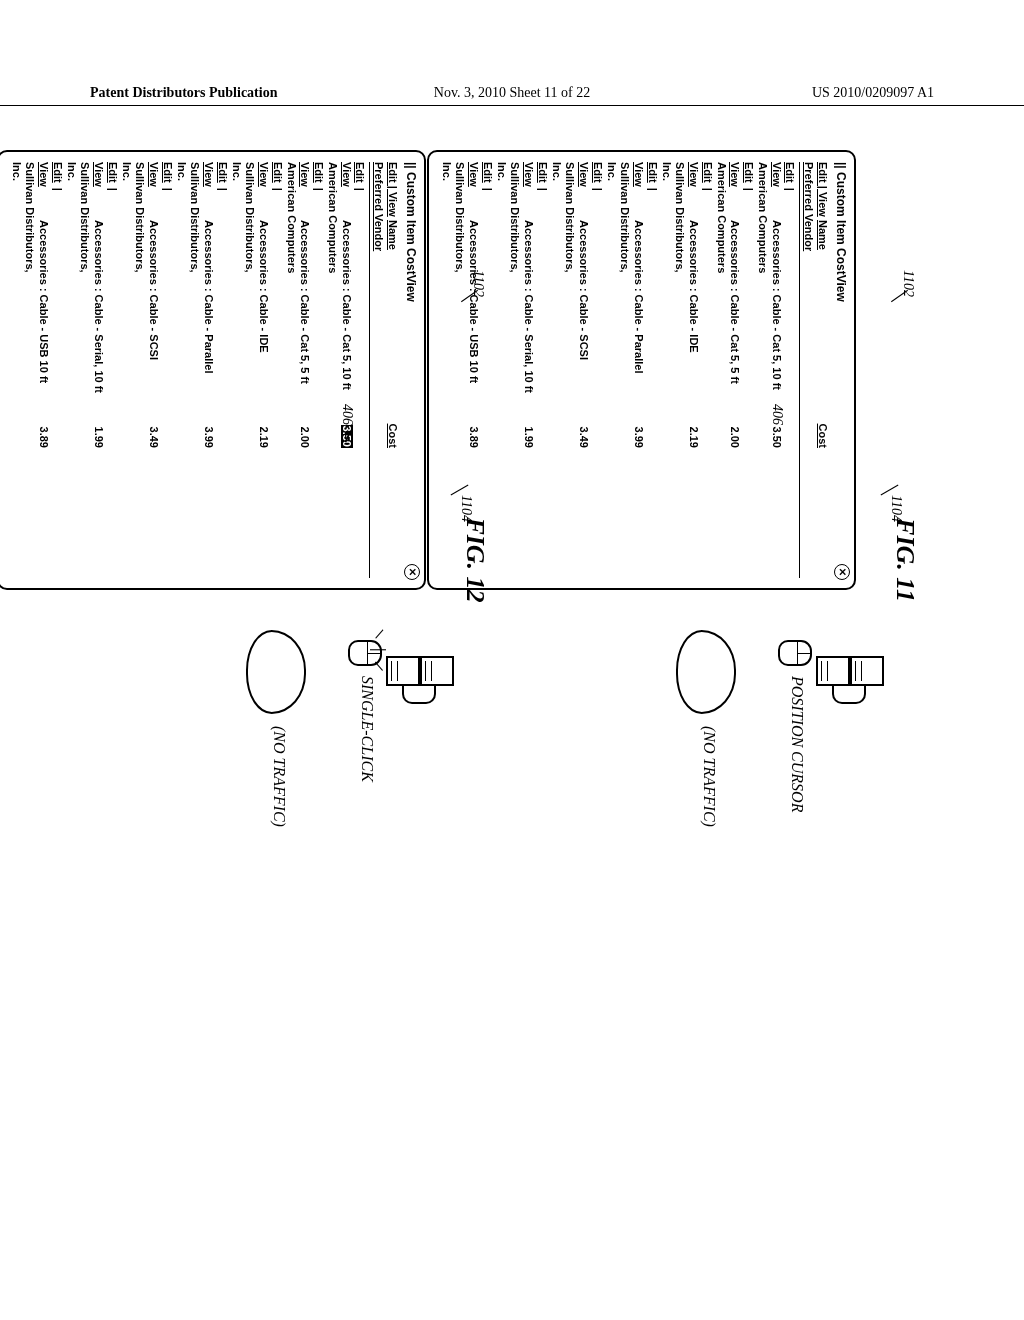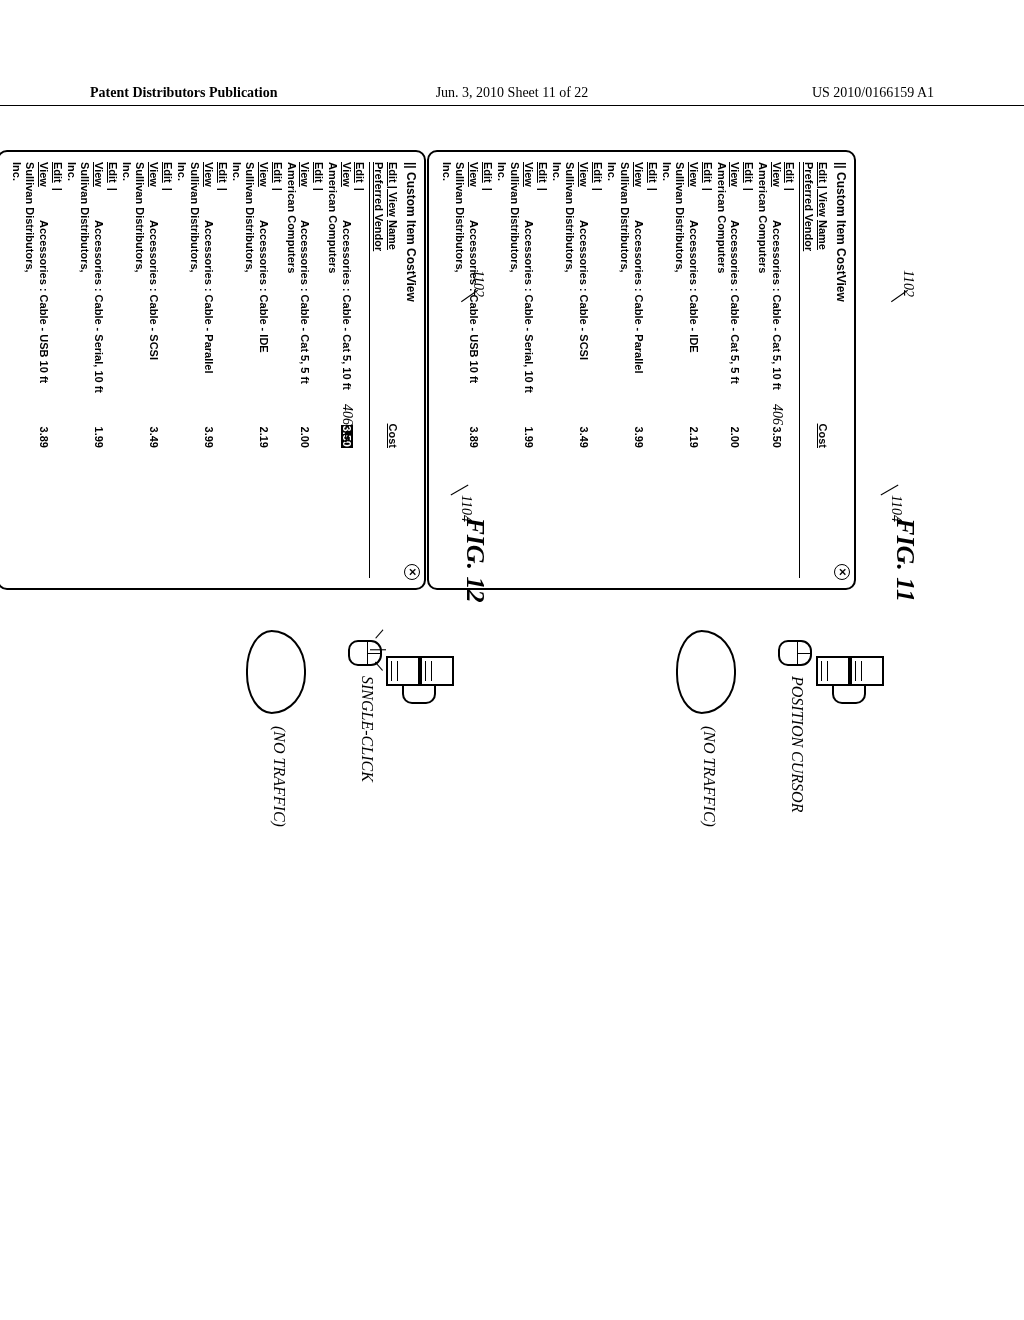--- a/index.html
+++ b/index.html
@@ -203,22 +203,22 @@
   .lead-line {
     position:absolute;
     border-top:1px solid #000;
   }
 </style>
 </head>
 <body>
 
 <div class="page-header">
   <span class="left">Patent Distributors Publication</span>
-  <span class="mid">Jun. 3, 2010  Sheet 11 of 22</span>
-  <span class="right">US 2010/0166159 A1</span>
+  <span class="mid">Nov. 3, 2010  Sheet 11 of 22</span>
+  <span class="right">US 2010/0209097 A1</span>
 </div>
 
 <div class="content-area" id="content-area">
     <div class="figure-block fig-a">
       <div class="fig-title-row"><span class="lead-ref lead-1102">1102</span><span class="fig-num">FIG. 11</span><span class="lead-ref lead-1104">1104</span></div>
       <div class="lead-line" style="left: 136px; top: 20px; width: 20px; transform: rotate(55deg);"></div>
       <div class="lead-line" style="left: 330px; top: 30px; width: 20px; transform: rotate(60deg);"></div>
       <div class="panel">
         <div class="close-x">✕</div>
         <div class="panel-title">|| Custom Item CostView</div>

